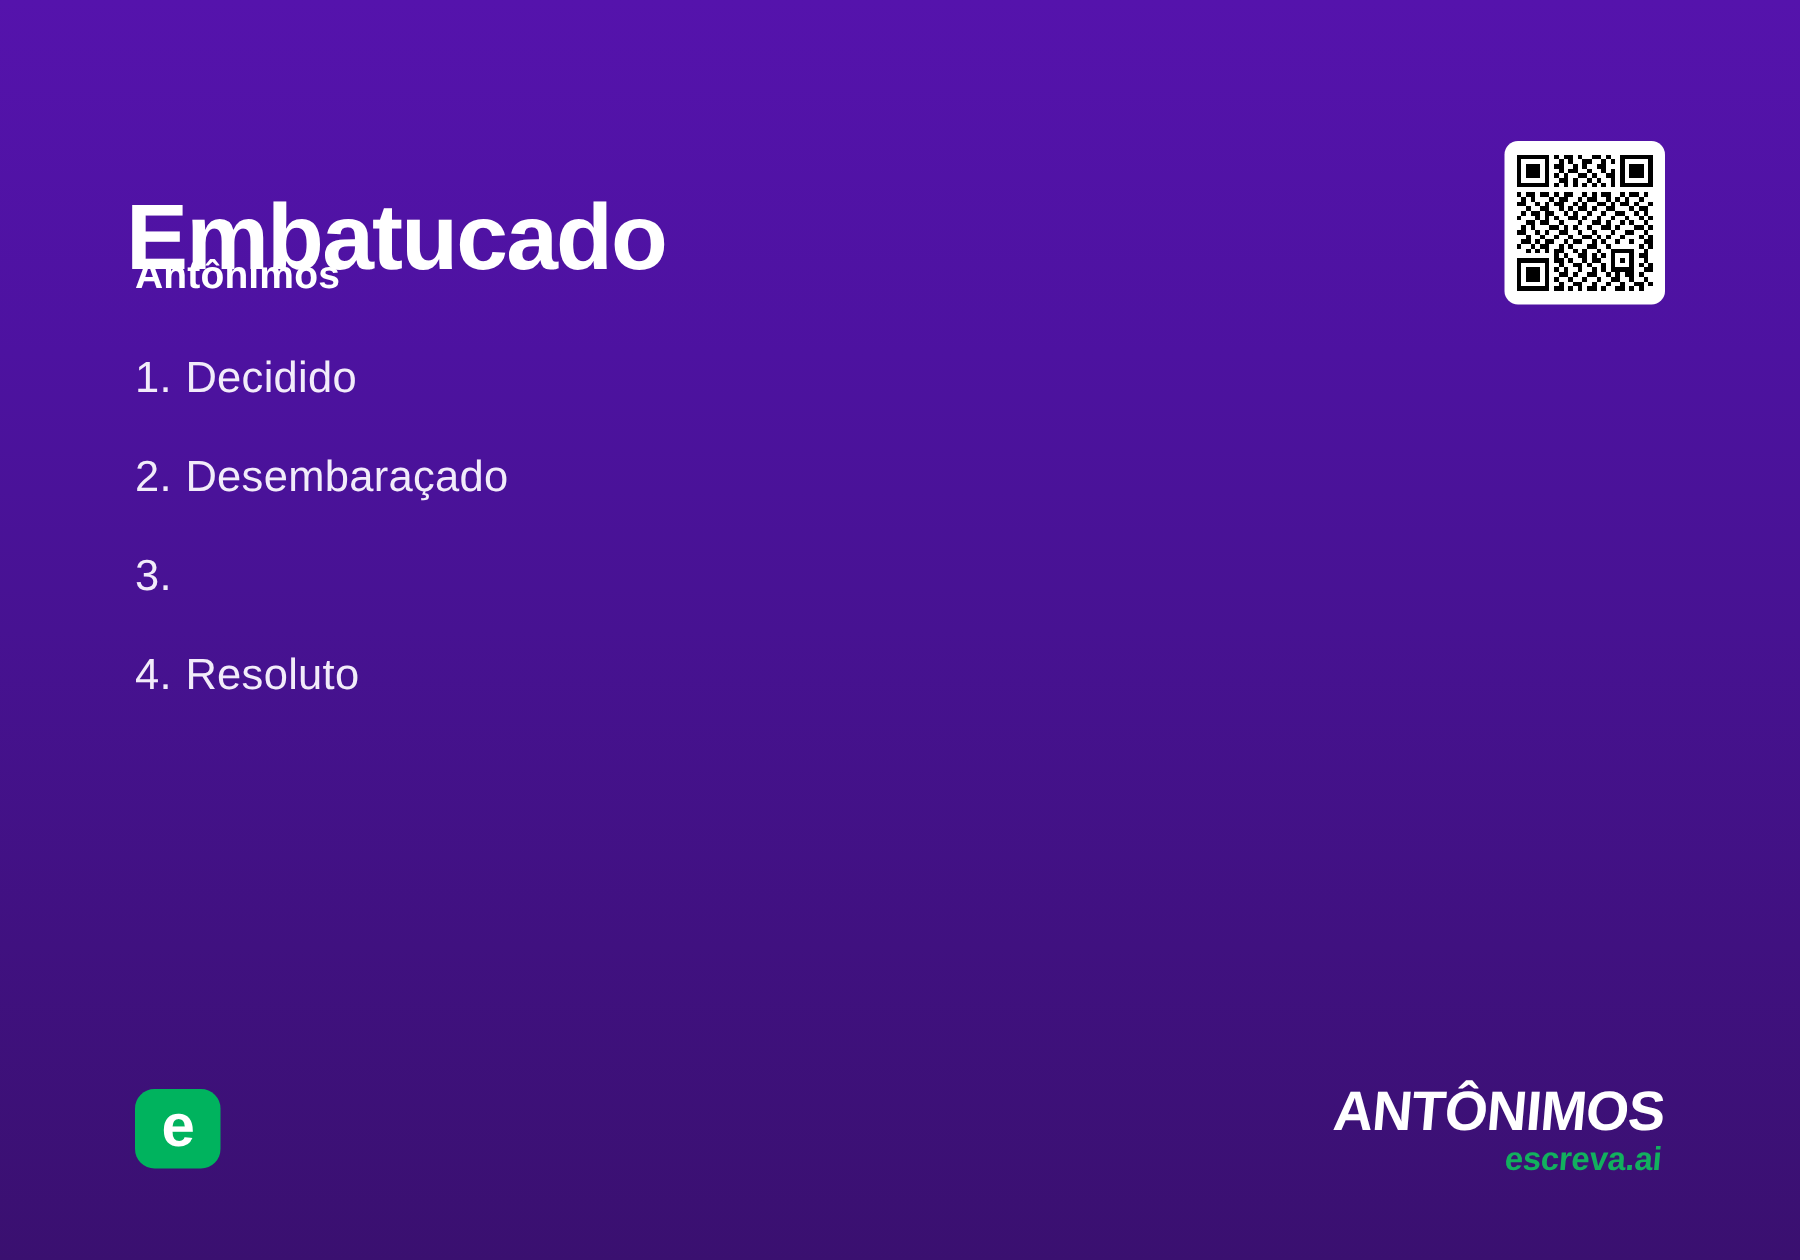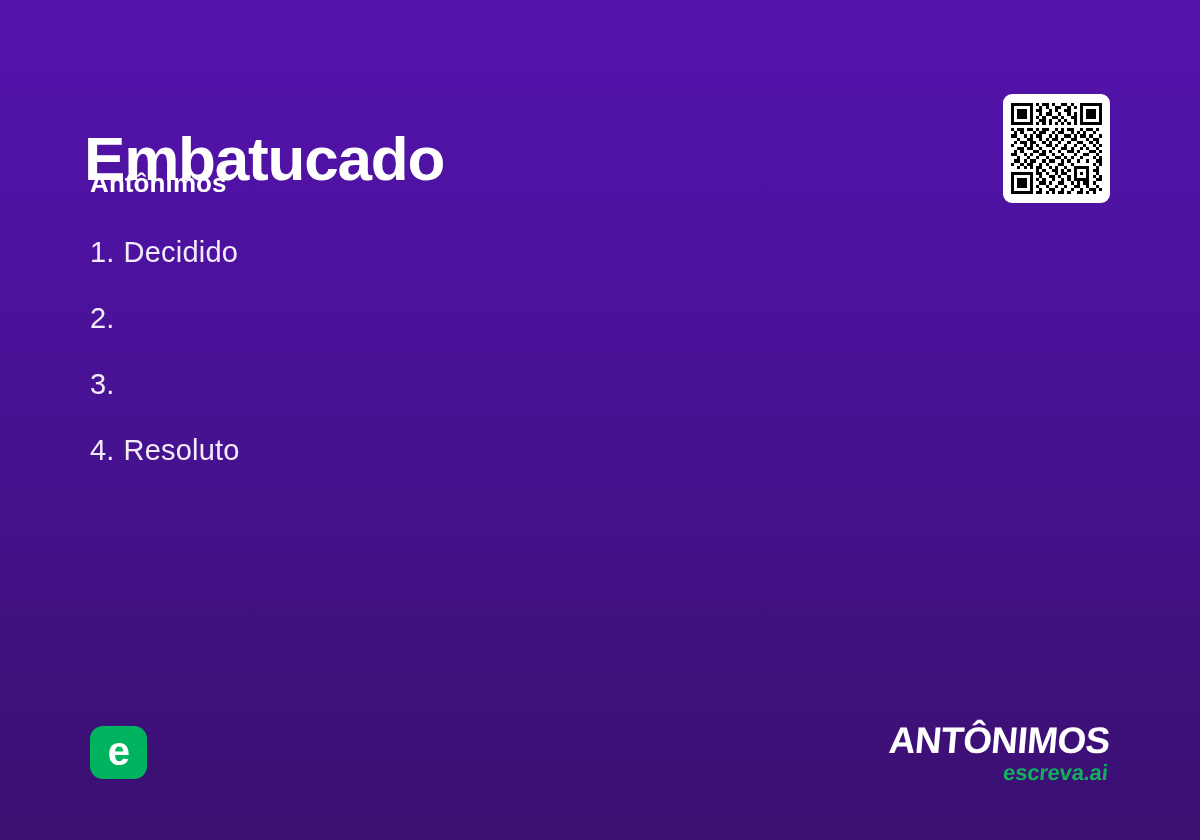--- a/index.html
+++ b/index.html
@@ -144,20 +144,21 @@
 
   <div class="word-subtitle">Antônimos</div>
 
   <ul class="syn-list">
     <li class="syn-item">
       <span class="syn-index">1.</span>
       <span class="syn-label">Decidido</span>
     </li>
     <li class="syn-item">
       <span class="syn-index">2.</span>
+      <span class="syn-label">Desembaraçado</span>
     </li>
     <li class="syn-item">
       <span class="syn-index">3.</span>
     </li>
     <li class="syn-item">
       <span class="syn-index">4.</span>
       <span class="syn-label">Resoluto</span>
     </li>
   </ul>
 

